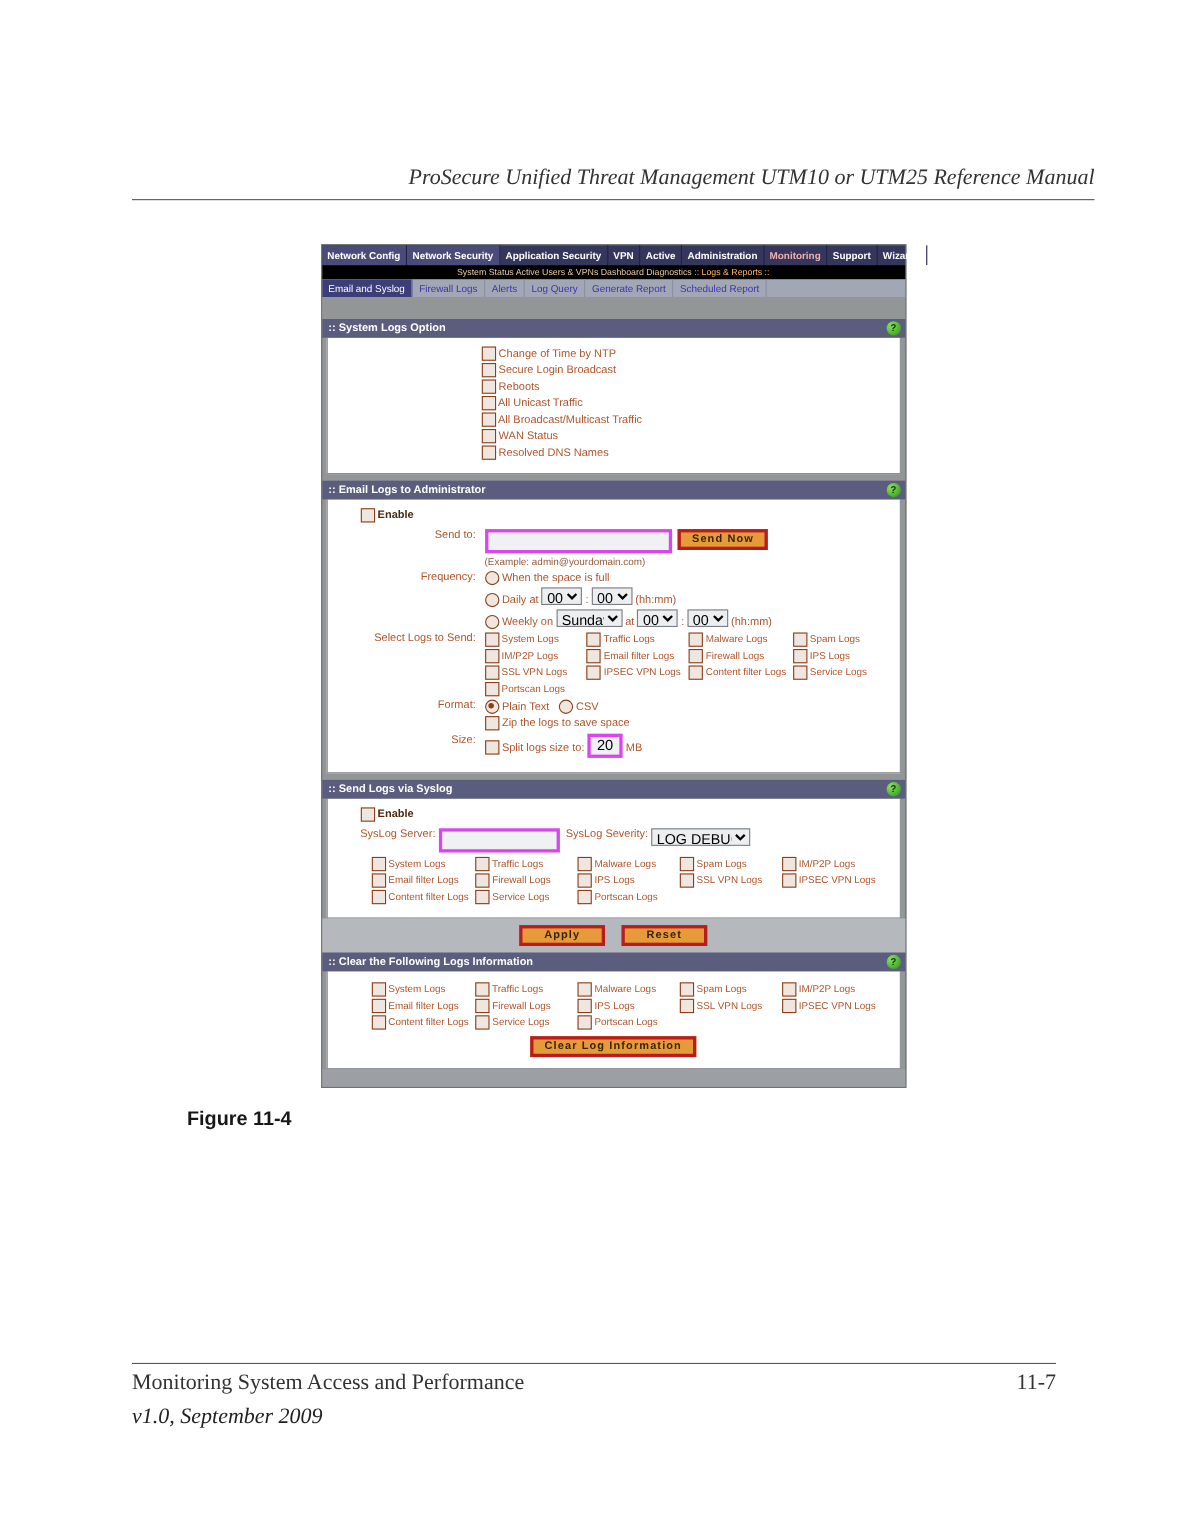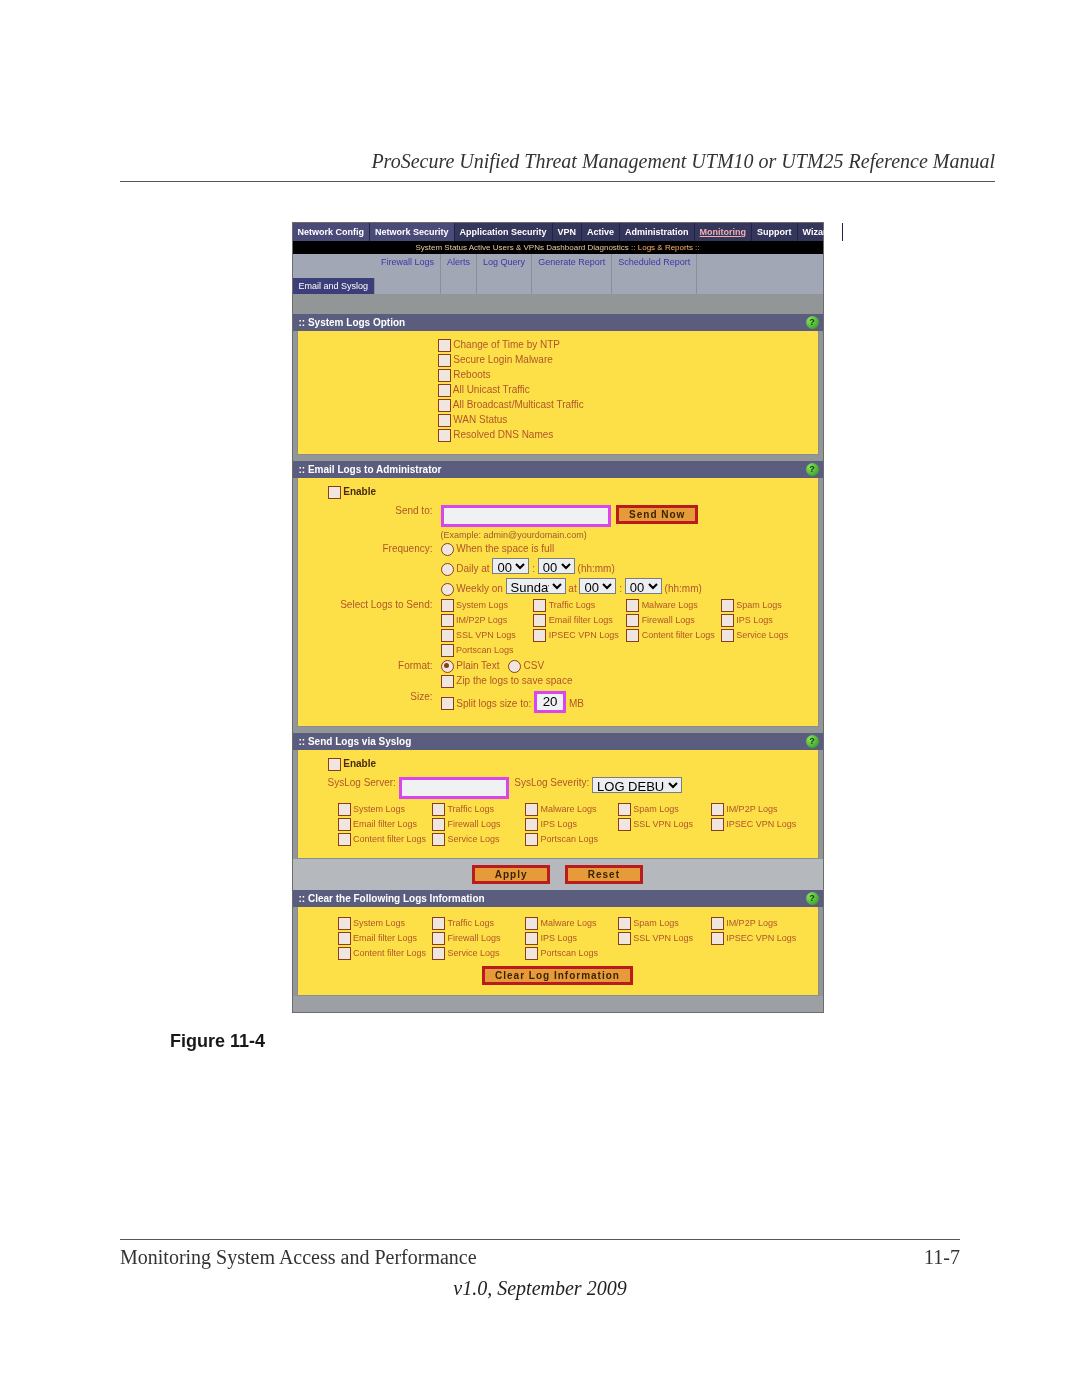--- a/index.html
+++ b/index.html
@@ -45,21 +45,21 @@
     font-size: 9px;
     font-weight: bold;
     color: #fff;
   }
   .top-tab {
     padding: 4px 5px;
     border-right: 1px solid #222244;
     white-space: nowrap;
   }
   .top-tab.inactive { background: #4b4b7a; }
-  .top-tab.pink { color: #f2b0b0; text-decoration: underline; }
+  .top-tab.pink { color: #f2b0b0; }
   .sub-bar {
     background: #000000;
     color: #e8c9a0;
     font-size: 8px;
     text-align: center;
     padding: 2px 4px;
   }
   .sub-bar .hl { color: #ffb366; }
   .sub-tabs {
     display: flex;
@@ -67,40 +67,39 @@
     color: #4333aa;
     background: #a1a7b4;
   }
   .sub-tabs span {
     padding: 3px 6px;
     border-right: 1px solid #8a8fa0;
   }
   .sub-tabs span.active {
     background: #3b3e78;
     color: #fff;
-    margin-top: 24px;
   }
   .gap { height: 20px; background:#929697; }
 
   .section-hdr {
     background: #5b5d7e;
     color: #fff;
     font-size: 10px;
     font-weight: bold;
     padding: 3px 6px;
     position: relative;
   }
   .section-hdr .help {
     position: absolute; right: 4px; top: 2px;
     width: 13px; height: 13px; border-radius: 50%;
     background: radial-gradient(circle at 30% 30%, #89e45e, #2b8f1c);
     color: #0b3b00; font-size:9px; text-align:center; line-height:13px;
   }
   .panel-body {
-    background: #fde047;
+    background: #ffffff;
     border: 1px solid #8a8d92;
     border-top: none;
     padding: 6px 10px 10px 10px;
     margin: 0 4px;
   }
 
   
   .opt-row { margin: 2px 0 2px 130px; color:#b0552b; font-size:10px;}
   .mini-cb { appearance:none; width:11px; height:11px; border:1px solid #8c3e19; background:#efe7df; display:inline-block; vertical-align:middle; }
 
@@ -129,21 +128,21 @@
     color: #181818;
     margin: 14px 0 0 50px;
   }
   .footer {
     position: absolute;
     left: 120px; right:120px;
     bottom: 97px;
   }
   .footer-rule { border-top:1px solid #555; margin-bottom:6px; }
   .footer-row { display:flex; justify-content:space-between; font-family:"Times New Roman",serif; font-size:20px; color:#333;}
-  .footer-ver { text-align:center; font-style:italic; font-family:"Times New Roman",serif; font-size:20px; margin-top:8px;}
+  .footer-ver { font-style:italic; font-family:"Times New Roman",serif; font-size:20px; margin-top:8px;}
   .radio { appearance:none; width:11px; height:11px; border:1px solid #8c3e19; border-radius:50%; background:#efe7df; display:inline-block; vertical-align:middle; position:relative;}
   .radio.checked::after{content:""; position:absolute; left:2px; top:2px; width:5px; height:5px; border-radius:50%; background:#8c3e19;}
 </style>
 </head>
 <body>
 
 <div class="page">
   <div class="doc-header">ProSecure Unified Threat Management UTM10 or UTM25 Reference Manual</div>
 
   <div class="screenshot">
@@ -173,21 +172,21 @@
     </div>
 
     <div class="gap"></div>
 
     <div class="section-hdr">
       <span>:: System Logs Option</span>
       <span class="help">?</span>
     </div>
     <div class="panel-body">
       <div class="opt-row"><span class="mini-cb"></span> <span>Change of Time by NTP</span></div>
-      <div class="opt-row"><span class="mini-cb"></span> <span>Secure Login Malware</span></div>
+      <div class="opt-row"><span class="mini-cb"></span> <span>Secure Login Broadcast</span></div>
       <div class="opt-row"><span class="mini-cb"></span> <span>Reboots</span></div>
       <div class="opt-row"><span class="mini-cb"></span> <span>All Unicast Traffic</span></div>
       <div class="opt-row"><span class="mini-cb"></span> <span>All Broadcast/Multicast Traffic</span></div>
       <div class="opt-row"><span class="mini-cb"></span> <span>WAN Status</span></div>
       <div class="opt-row"><span class="mini-cb"></span> <span>Resolved DNS Names</span></div>
     </div>
 
     <div class="section-hdr" style="margin-top:6px">
       <span>:: Email Logs to Administrator</span>
       <span class="help">?</span>

